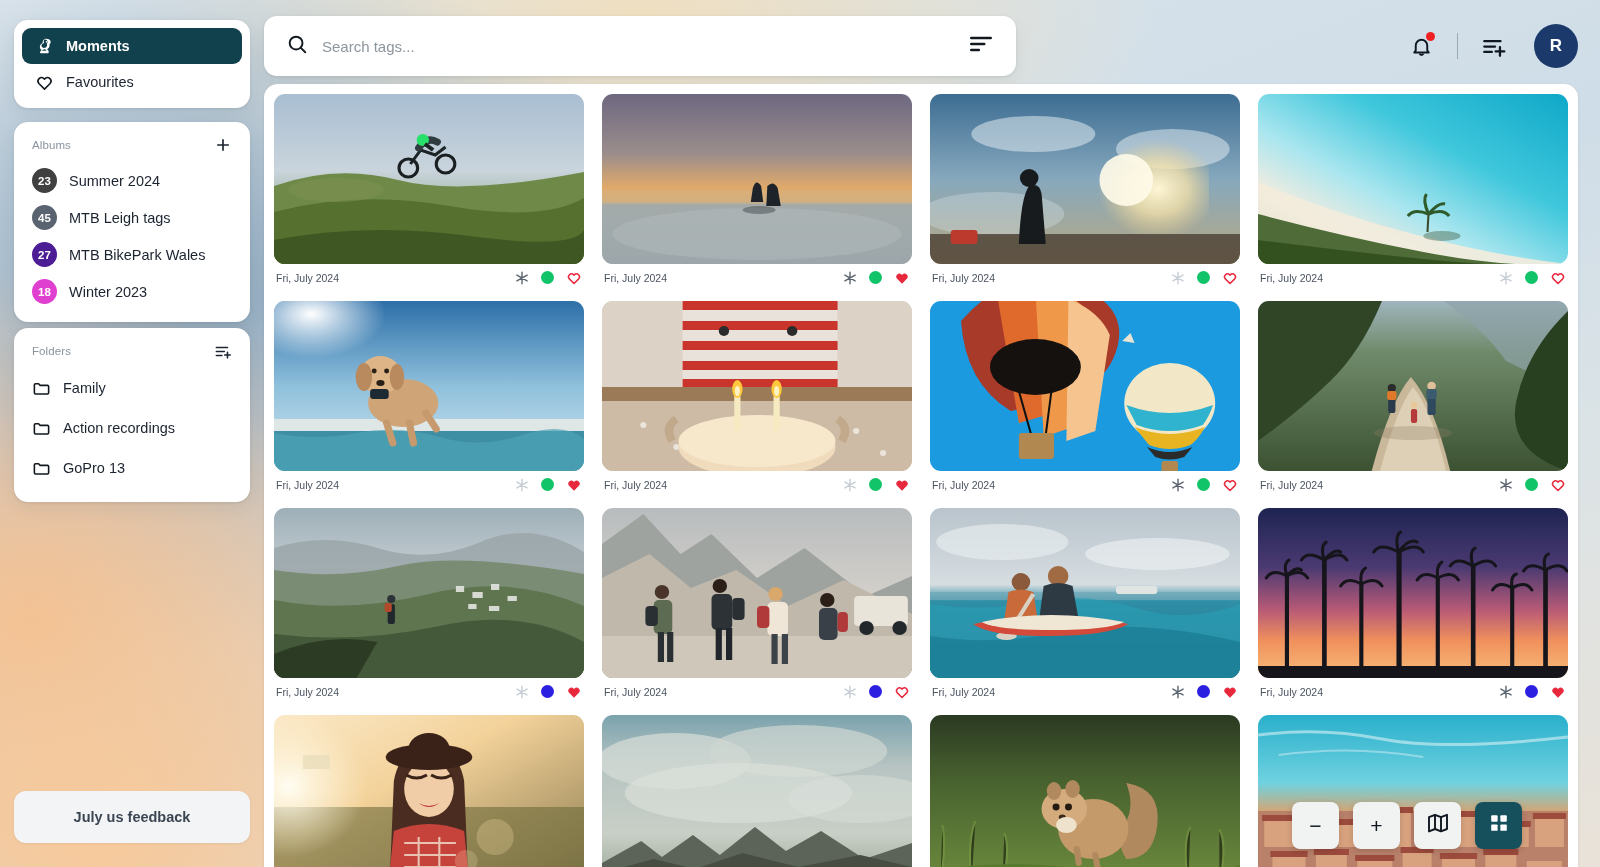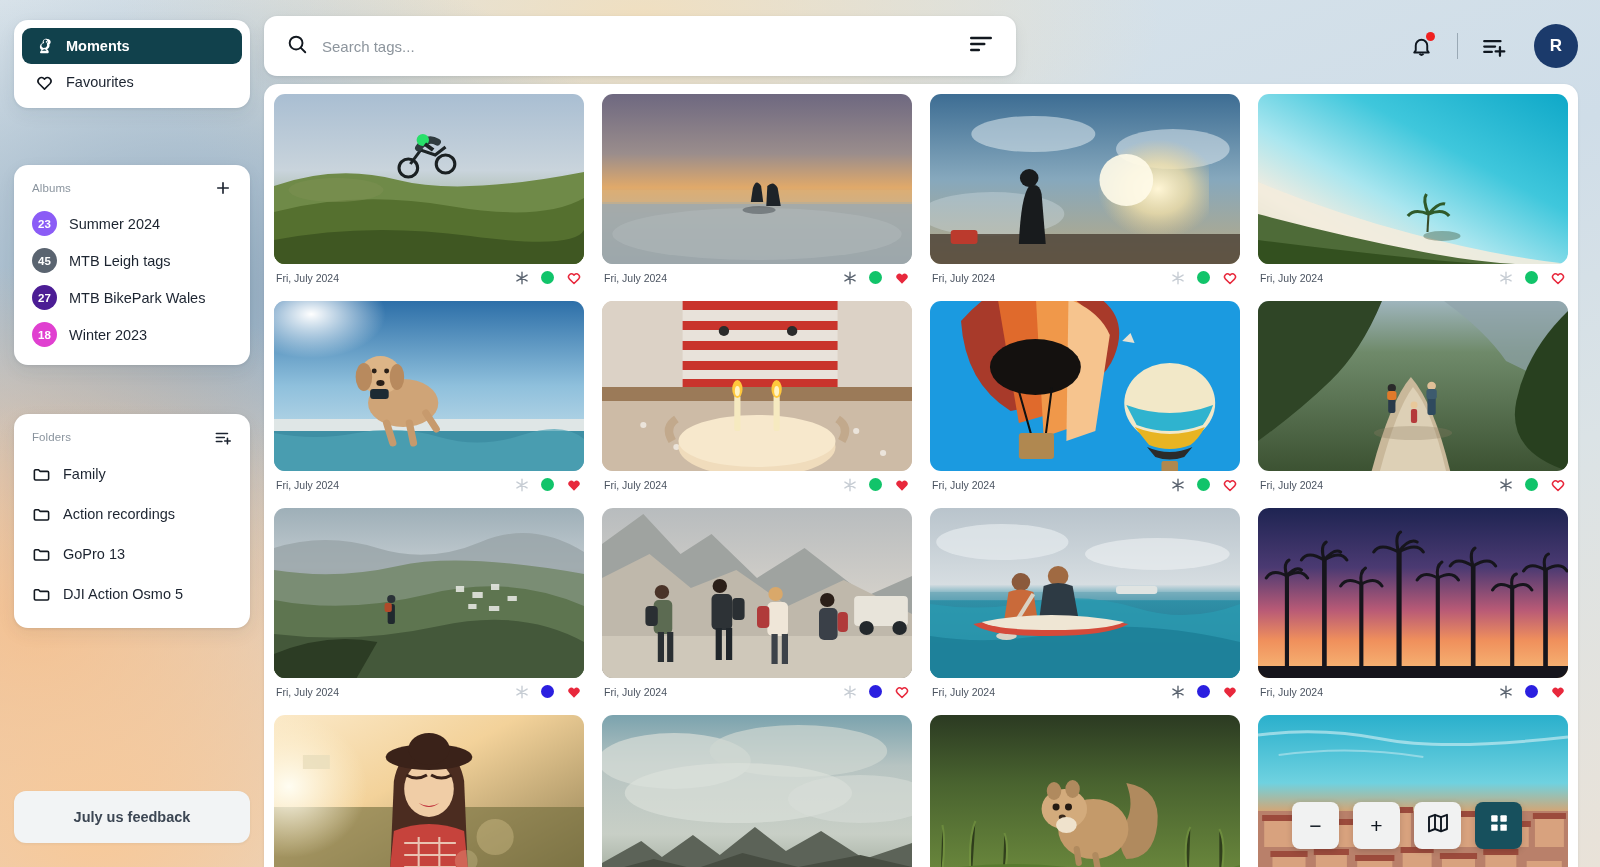--- a/index.html
+++ b/index.html
@@ -16,21 +16,21 @@
       radial-gradient(ellipse 900px 420px at 40% 2%, #f0dfc0 0%, rgba(240,223,192,0) 58%),
       linear-gradient(160deg, #dfe8ee 0%, #d6e2ea 22%, #cfdde8 48%, #dbe3e6 70%, #e9e2d8 100%);
     position: relative;
   }
 
   
   #sidebar {
     position: absolute; left: 0; top: 0;
     width: 264px; height: 867px;
     padding: 20px 14px 0 14px;
-    display: flex; flex-direction: column; gap: 43px;
+    display: flex; flex-direction: column;
   }
   .panel {
     background: #ffffff;
     border-radius: 14px;
     box-shadow: 0 1px 3px rgba(30,50,70,.10), 0 6px 18px rgba(30,50,70,.07);
   }
 
   
   #nav-panel { padding: 8px; }
   .nav-item {
@@ -185,21 +185,21 @@
   <section class="panel" id="albums-panel">
     <div class="panel-head">
       <span class="ttl">Albums</span>
       <span class="act">
         <svg viewBox="0 0 24 24" width="18" height="18" fill="none" stroke="currentColor" stroke-width="2.2" stroke-linecap="round">
           <path d="M12 5v14M5 12h14"></path>
         </svg>
       </span>
     </div>
     <div class="album-row">
-      <span class="badge" style="background:#8b5cf6">23</span>
+      <span class="badge" style="background:#404040">23</span>
       <span class="album-name">Summer 2024</span>
     </div>
     <div class="album-row">
       <span class="badge" style="background:#5a6470">45</span>
       <span class="album-name">MTB Leigh tags</span>
     </div>
     <div class="album-row">
       <span class="badge" style="background:#4c1d95">27</span>
       <span class="album-name">MTB BikePark Wales</span>
     </div>
@@ -235,28 +235,20 @@
       </span>
       <span class="folder-name">Action recordings</span>
     </div>
     <div class="folder-row">
       <span class="fico">
         <svg viewBox="0 0 24 24" width="19" height="19" fill="none" stroke="currentColor" stroke-width="2" stroke-linejoin="round">
           <path d="M3 7.5A1.5 1.5 0 014.5 6h3.8l1.8 2h9.4A1.5 1.5 0 0121 9.5v8A1.5 1.5 0 0119.5 19h-15A1.5 1.5 0 013 17.5z"></path>
         </svg>
       </span>
       <span class="folder-name">GoPro 13</span>
-    </div>
-    <div class="folder-row">
-      <span class="fico">
-        <svg viewBox="0 0 24 24" width="19" height="19" fill="none" stroke="currentColor" stroke-width="2" stroke-linejoin="round">
-          <path d="M3 7.5A1.5 1.5 0 014.5 6h3.8l1.8 2h9.4A1.5 1.5 0 0121 9.5v8A1.5 1.5 0 0119.5 19h-15A1.5 1.5 0 013 17.5z"></path>
-        </svg>
-      </span>
-      <span class="folder-name">DJI Action Osmo 5</span>
     </div>
   </section>
 
   <button id="feedback-btn">July us feedback</button>
 </aside>
 
 <div id="searchbar">
   <span>
     <svg viewBox="0 0 24 24" width="22" height="22" fill="none" stroke="#12181f" stroke-width="2.1" stroke-linecap="round">
       <circle cx="11" cy="11" r="7"></circle>

